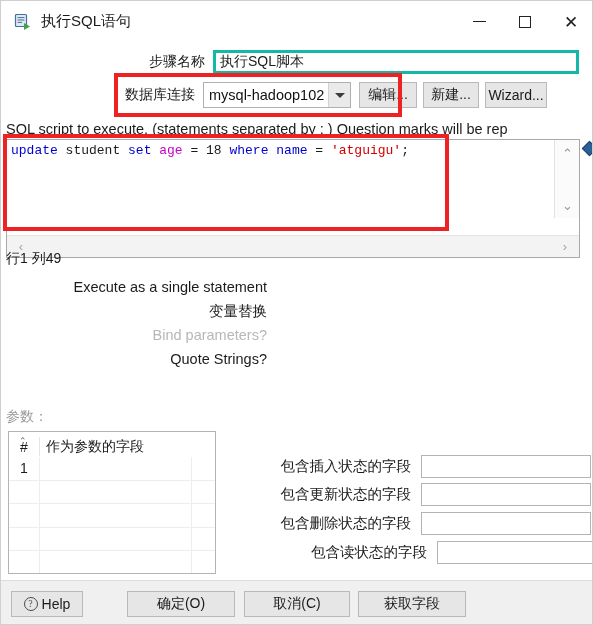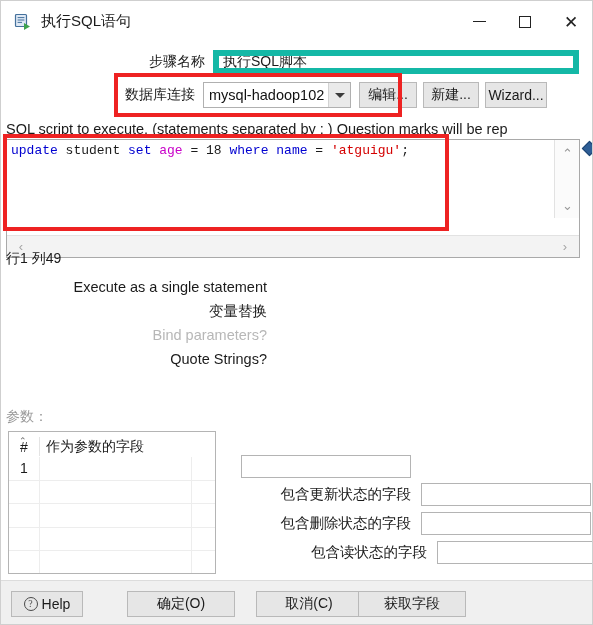--- a/index.html
+++ b/index.html
@@ -56,21 +56,21 @@
   }
   .lbl-right {
     text-align: right;
     font-size: 14px;
     color: #1b1b1b;
     white-space: nowrap;
   }
   .stepname-label { width: 212px; padding-right: 8px; }
   .stepname-input {
     width: 366px; height: 24px;
-    border: 6px solid #14b8a6;
+    border: 3px solid #14b8a6;
     background: #fff;
     font-size: 14px;
     color: #1b1b1b;
     padding: 0 4px;
     font-family: "Liberation Sans", sans-serif;
     outline: none;
   }
 
   .row-conn {
     position: absolute; left: 0; top: 80px;
@@ -272,21 +272,21 @@
   }
   .f-btn {
     position: absolute; top: 10px; height: 26px;
     background: #e6e6e6; border: 1px solid #b9b9b9;
     font-size: 14px; color: #1b1b1b;
     display: flex; align-items: center; justify-content: center;
     font-family: "Liberation Sans", sans-serif;
     white-space: nowrap;
   }
   .f-ok     { left: 126px; width: 108px; }
-  .f-cancel { left: 243px; width: 106px; margin-left: 12px; }
+  .f-cancel { left: 243px; width: 106px; }
   .f-get    { left: 357px; width: 108px; }
 
   
   .redbox {
     position: absolute;
     border: 4px solid #ee2222;
     pointer-events: none;
   }
   .redbox-conn { left: 113px; top: 72px; width: 288px; height: 44px; }
   .redbox-sql  { left: 2px; top: 133px; width: 446px; height: 97px; }
@@ -408,20 +408,21 @@
         <div class="pt-row">
           <div class="pt-c0"></div>
           <div class="pt-c1"></div>
           <div class="pt-c2"></div>
         </div>
       </div>
   </div>
 
   <div id="status-fields">
       <div class="rfield" style="left: 240px; top: 453px;">
+        <div class="rlbl">包含插入状态的字段</div>
         <input type="text" style="">
       </div>
       <div class="rfield" style="left: 240px; top: 481px;">
         <div class="rlbl">包含更新状态的字段</div>
         <input type="text" style="">
       </div>
       <div class="rfield" style="left: 240px; top: 510px;">
         <div class="rlbl">包含删除状态的字段</div>
         <input type="text" style="">
       </div>

